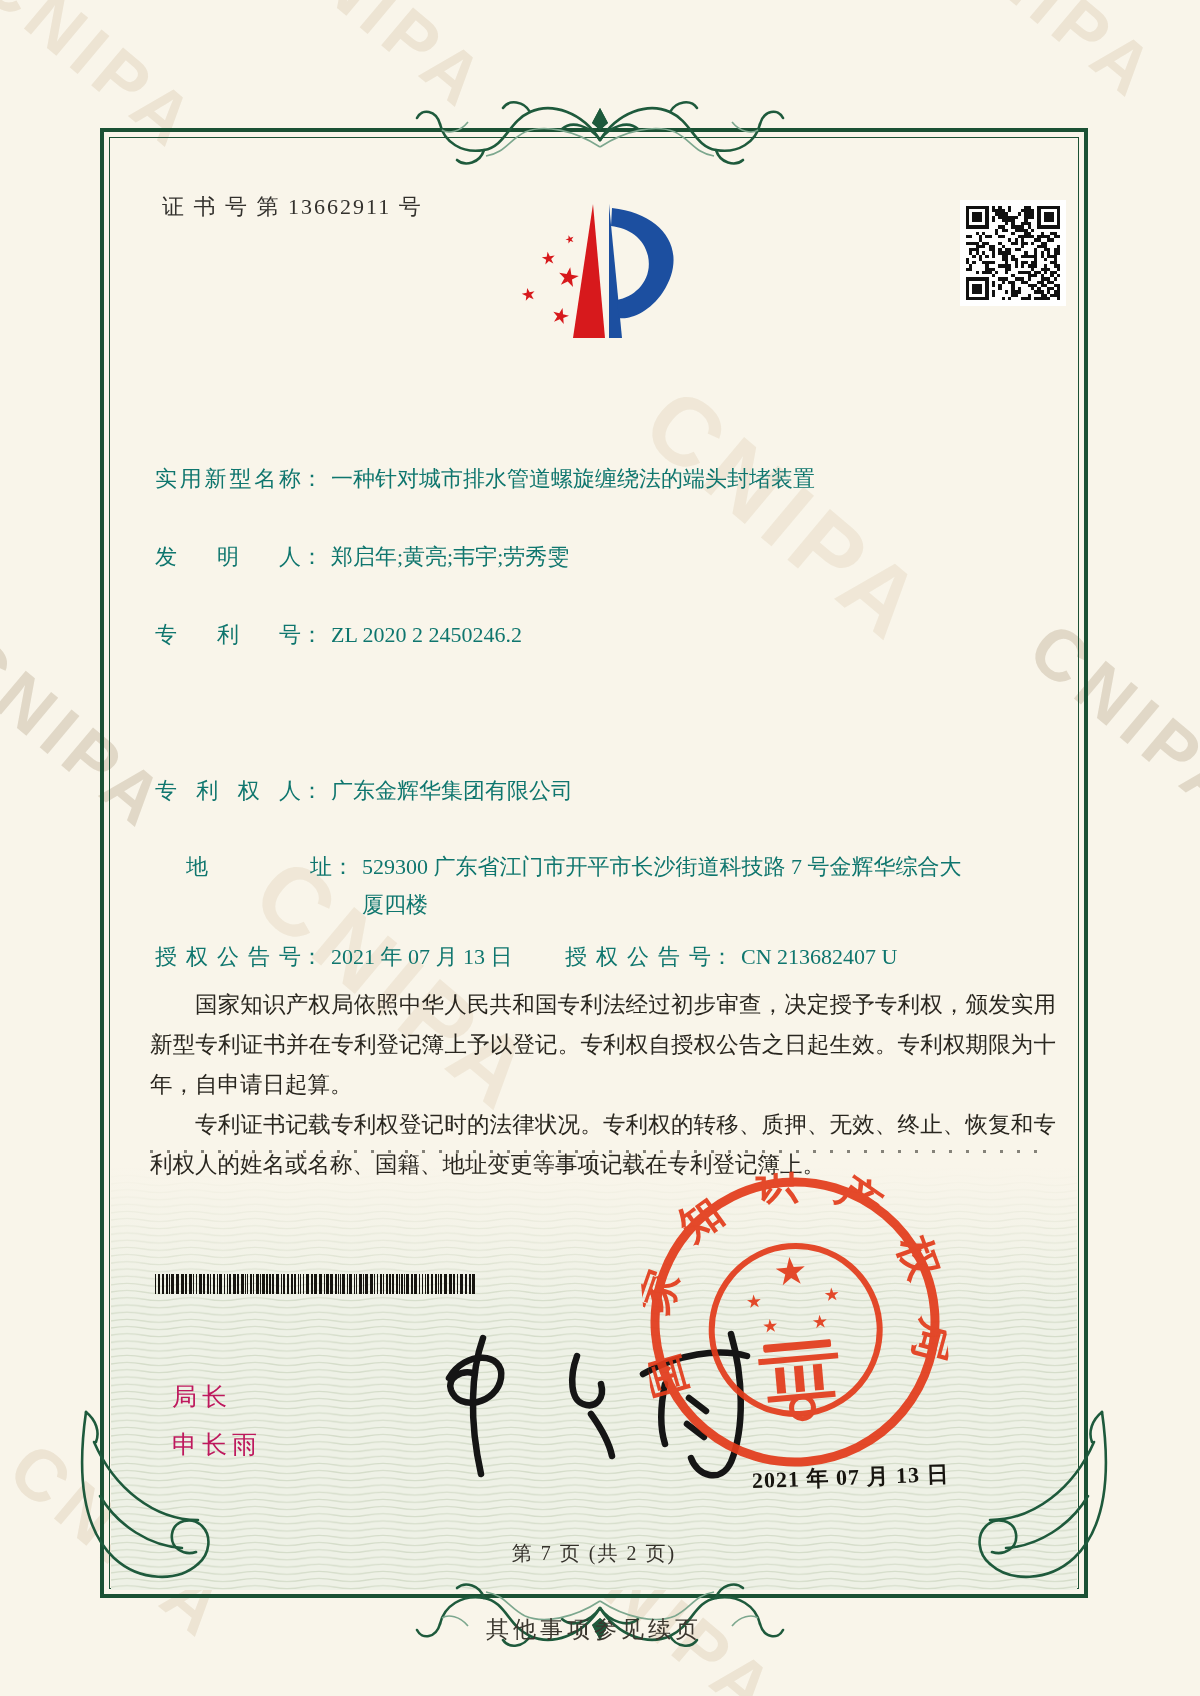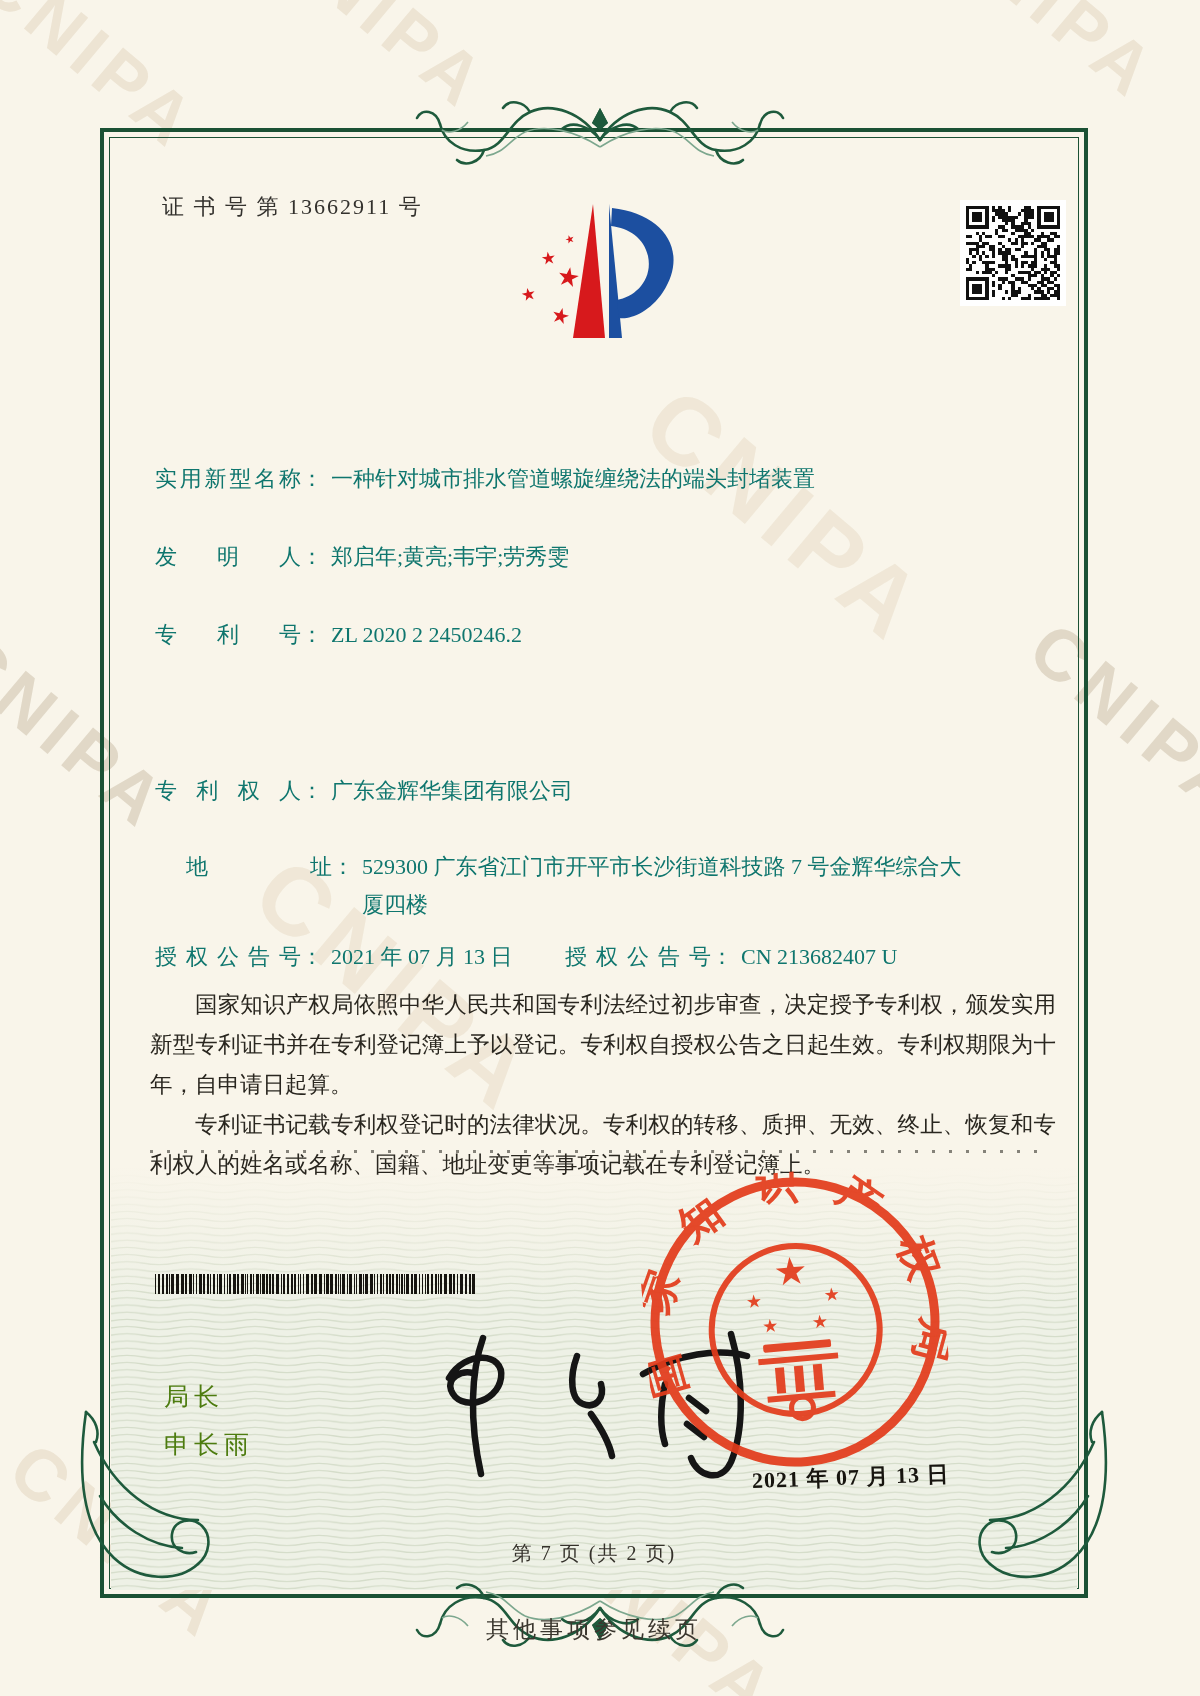--- a/index.html
+++ b/index.html
@@ -41,21 +41,21 @@
   .legal { position:absolute; left:150px; top:985px; width:906px; font-size:22.5px; line-height:40px; text-align:justify; color:#29261f; }
   .legal p { text-indent:2em; }
   
   .guilloche { position:absolute; left:111px; top:1166px; width:966px; height:424px; }
   .band-fade { position:absolute; left:111px; top:1166px; width:966px; height:140px;
     background:linear-gradient(#f9f5ea 0%, rgba(249,245,234,0) 100%); }
   .perf { position:absolute; left:150px; top:1150px; width:890px; height:3px; opacity:.65;
     background:repeating-linear-gradient(90deg,#46443c 0 3px,transparent 3px 17px); }
   .barcode { position:absolute; left:155px; top:1274px; width:330px; height:20px; display:flex; }
   .barcode i { display:block; height:100%; background:#16140f; flex:none; }
-  .officer { position:absolute; left:164px; font-size:25px; letter-spacing:5px; color:#4d7c0f;
+  .officer { position:absolute; left:172px; font-size:25px; letter-spacing:5px; color:#be185d;
     font-family:Liberation Serif, serif; font-weight:500; }
   .sig { position:absolute; left:425px; top:1316px; width:350px; height:185px; }
   .seal { position:absolute; left:645px; top:1172px; width:300px; height:300px; transform:rotate(-5deg); }
   .seal-date { position:absolute; left:752px; top:1462px; width:230px; font-size:22px; letter-spacing:1px;
     color:#17150f; transform:rotate(-2deg); font-weight:600; }
   .page-info { position:absolute; left:100px; top:1540px; width:988px; text-align:center; font-size:20px; letter-spacing:2px; color:#34312a; }
   .cont-note { position:absolute; left:100px; top:1614px; width:988px; text-align:center; font-size:23px; letter-spacing:4px; color:#3a362e; }
 </style>
 </head>
 <body>

